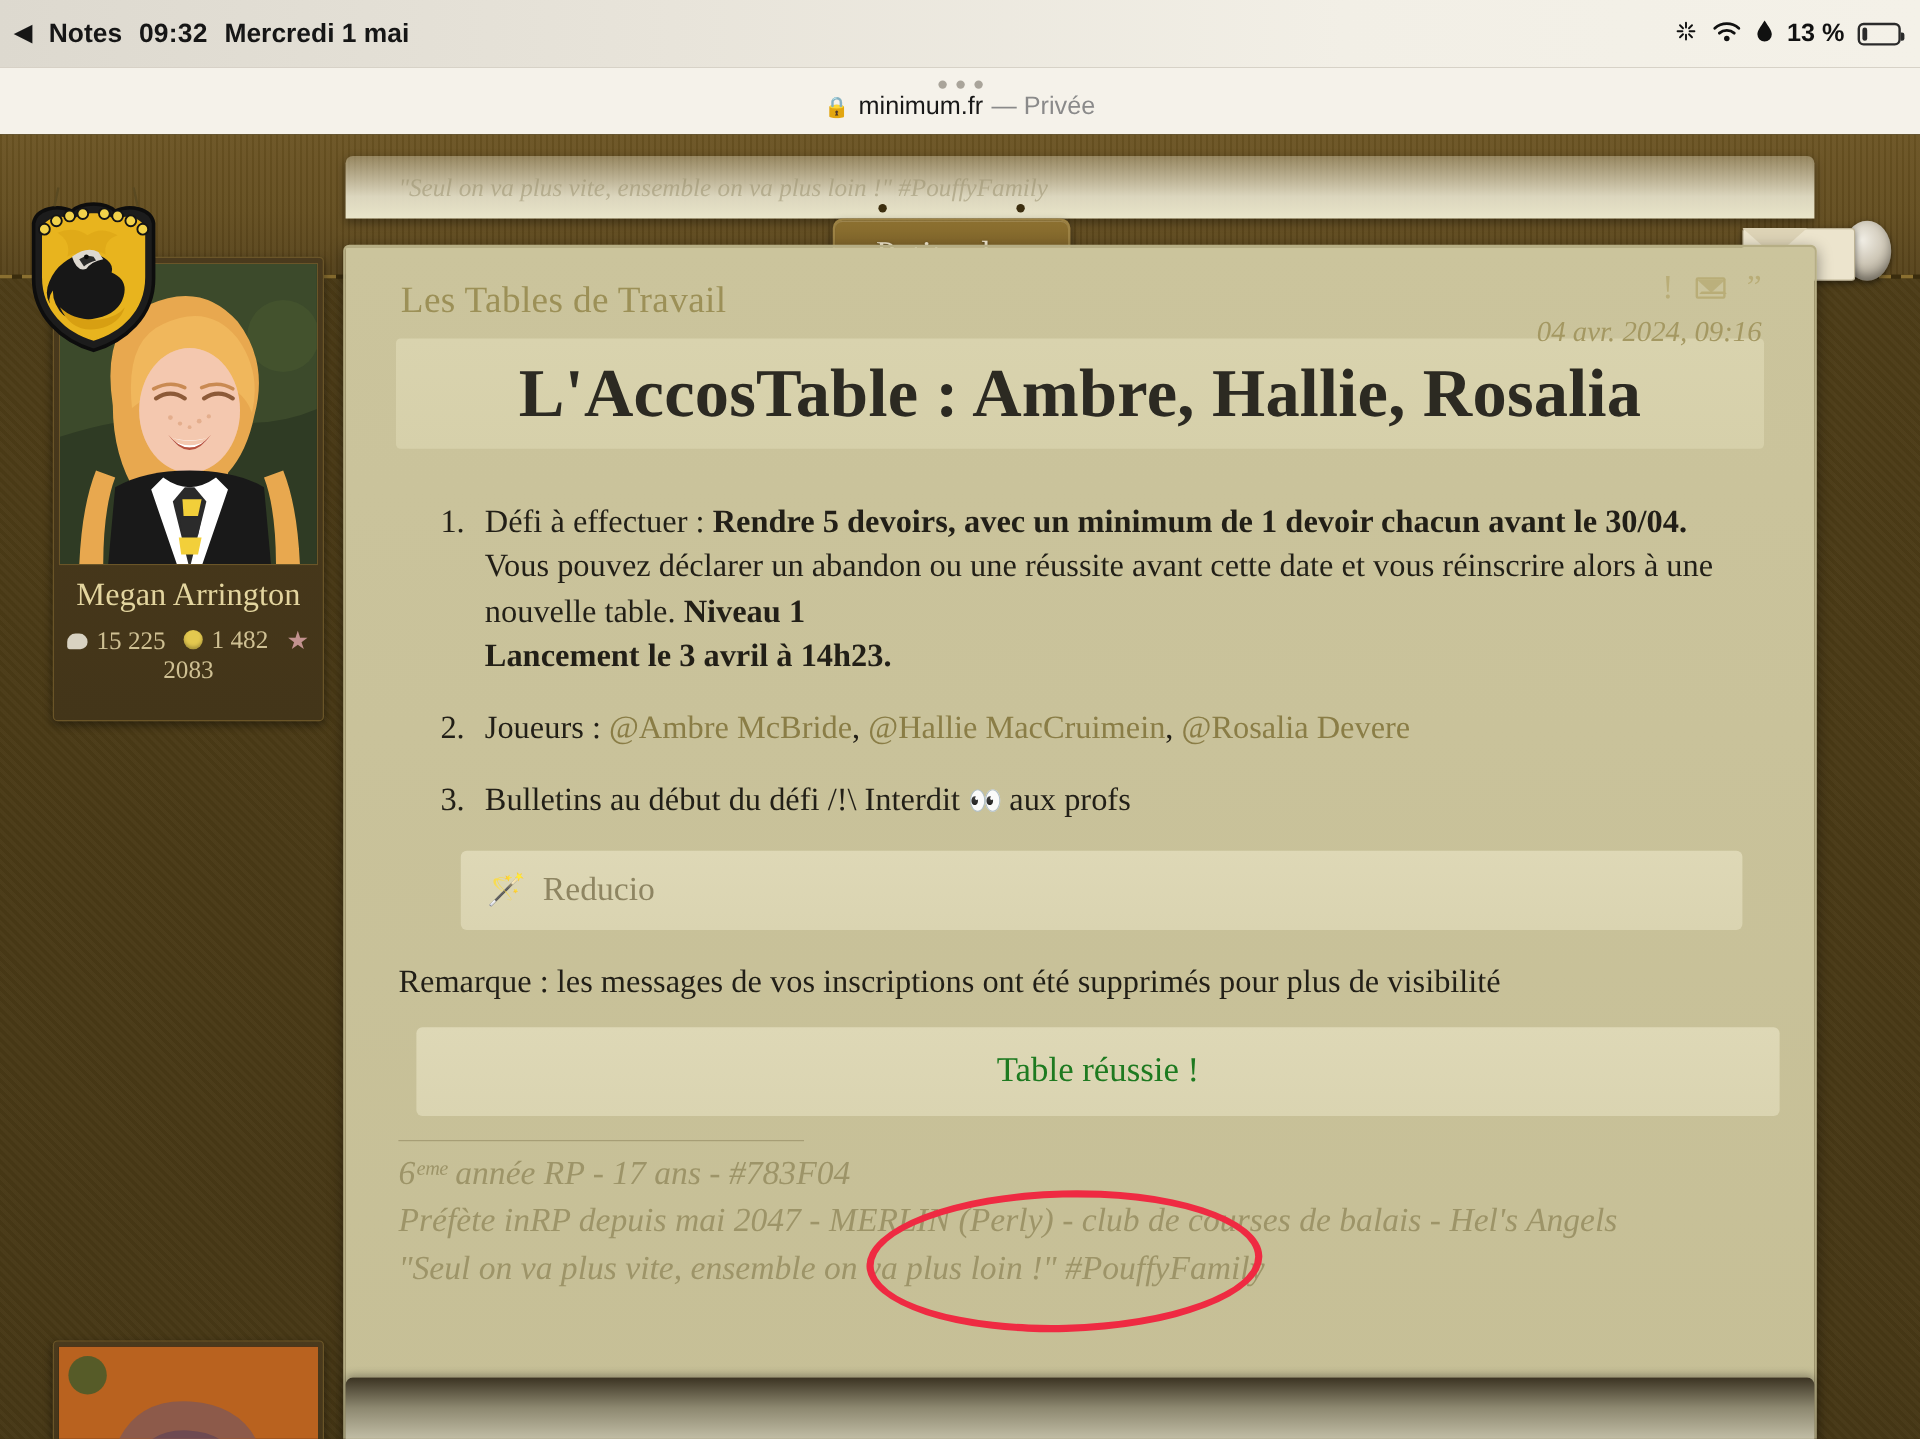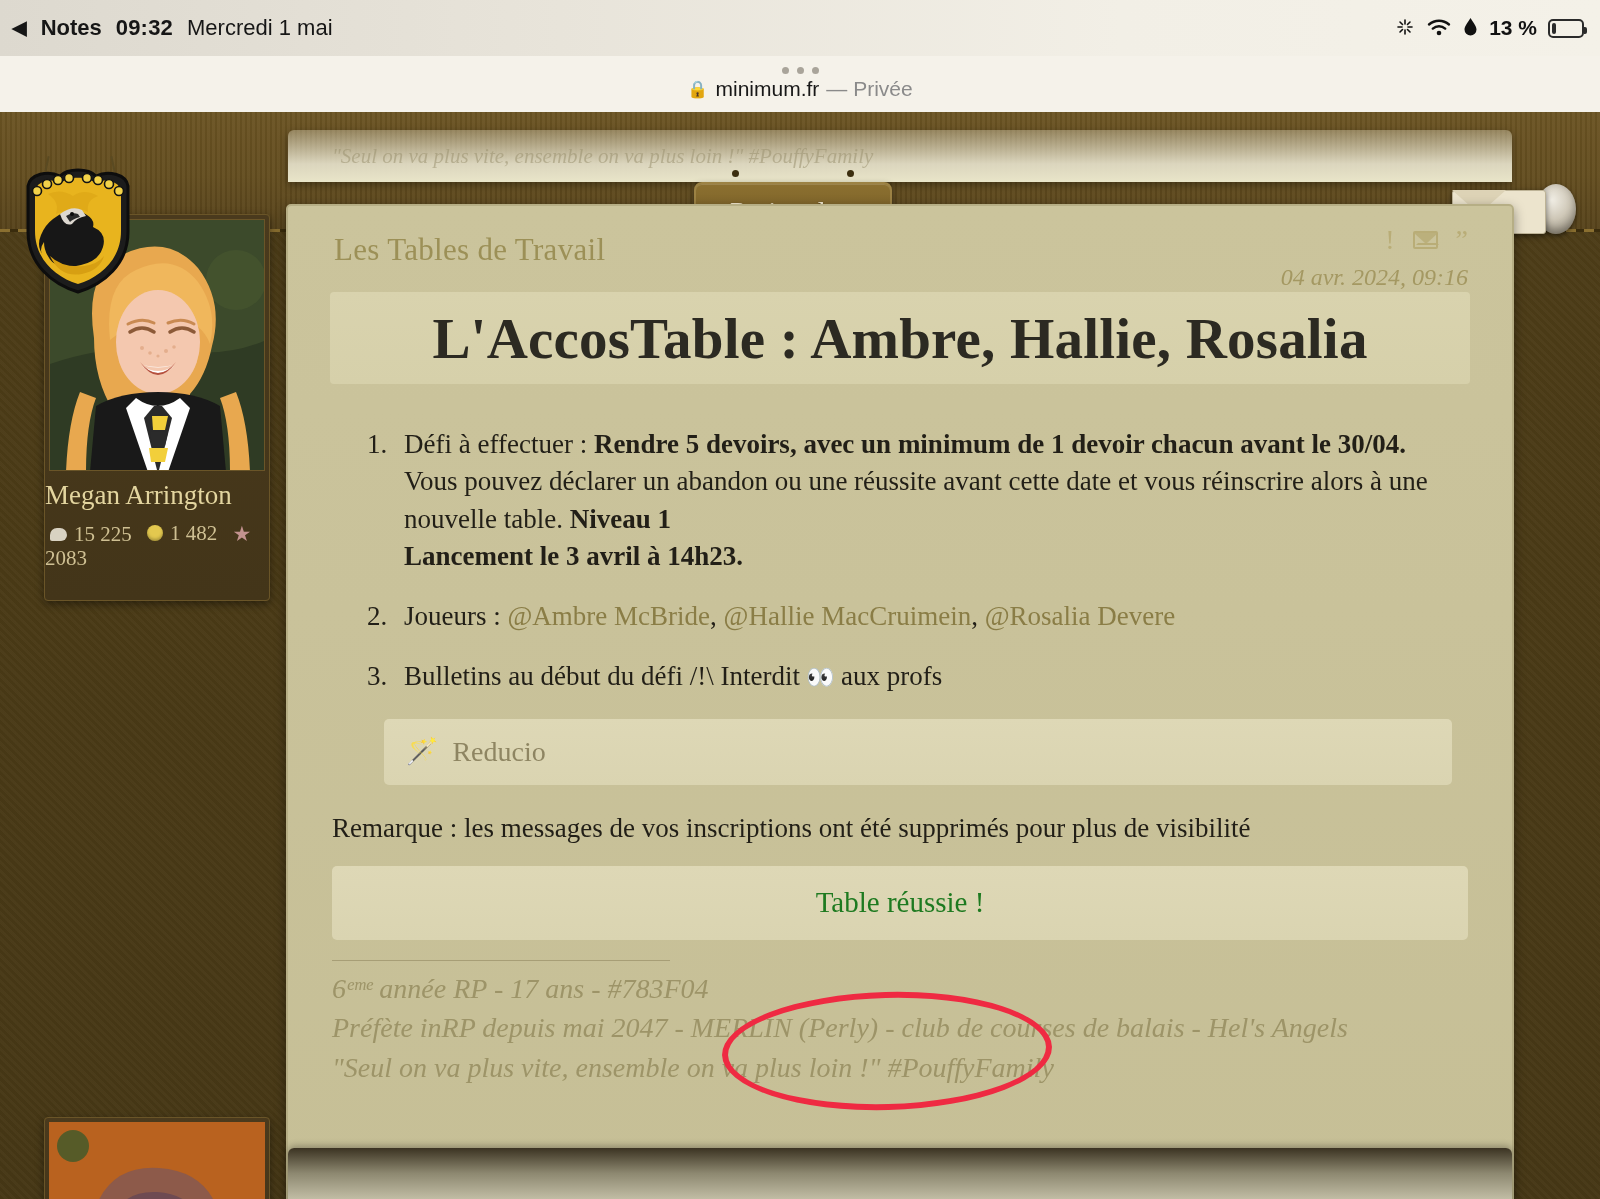--- a/index.html
+++ b/index.html
@@ -14,21 +14,21 @@
   .statusbar {
     position: absolute; top: 0; left: 0;
     width: 1600px; height: 56px;
     background: linear-gradient(to right,#ddd9cf 0%, #e8e4da 35%, #f2efe6 70%, #f4f1e8 100%);
     display: flex; align-items: center;
     font-family: "Liberation Sans", sans-serif;
   }
   .sb-left { display: flex; align-items: center; gap: 14px; padding-left: 12px; font-size: 22px; font-weight: 700; color: #161616; }
   .sb-back { font-size: 19px; line-height: 1; position: relative; top: -1px; }
   .sb-time { letter-spacing: .2px; }
-  .sb-date { font-weight: 400; }
+  .sb-date { font-weight: 700; }
   .sb-right { margin-left: auto; display: flex; align-items: center; gap: 11px; padding-right: 16px; font-size: 21px; font-weight: 700; color: #111; }
   .ico { display: inline-block; line-height: 1; }
   .battery {
     width: 36px; height: 19px; border: 2px solid #2b2b2b; border-radius: 5px;
     position: relative; display: inline-block;
   }
   .battery::after {
     content:""; position: absolute; right: -5px; top: 6px;
     width: 3px; height: 7px; background: #2b2b2b; border-radius: 0 2px 2px 0;
   }
@@ -124,21 +124,21 @@
   }
 
   
   .profile {
     position: absolute; left: 44px; top: 102px; width: 226px;
     background: linear-gradient(180deg,#4a3a1d 0%, #433519 100%);
     border: 1px solid #6a5528;
     border-radius: 4px;
     box-shadow: 0 3px 8px rgba(0,0,0,.45);
     padding-bottom: 30px;
-    text-align:left;
+    text-align:center;
   }
   .avatar {
     width: 216px; height: 252px; margin: 4px auto 0; display:block;
     border: 1px solid #6a5528; overflow:hidden; position:relative;
     background:#2a2217;
   }
   .pname { color:#e3d59f; font-size: 27px; margin-top: 10px; line-height:1.1; }
   .prole { color:#bda863; font-size: 23px; line-height: 1.12; margin-top: 2px; }
   .pstats { color:#cfc093; font-size: 21px; margin-top: 10px; line-height:1.15; }
   .pstats .grp { display:inline-flex; align-items:center; gap:7px; margin: 0 5px; }
@@ -148,21 +148,21 @@
 
   
   .post {
     position: absolute; left: 286px; top: 92px; width: 1228px; height: 1010px;
     background: linear-gradient(180deg,#cbc49c 0%, #c9c29a 40%, #c6bf96 100%);
     border: 2px solid #b6ae85;
     border-radius: 5px;
     box-shadow: 0 4px 12px rgba(0,0,0,.4);
     overflow: hidden;
   }
-  .post-head { position:relative; height: 86px; text-decoration: underline; }
+  .post-head { position:relative; height: 76px; text-decoration: underline; }
   .post-cat {
     position:absolute; left: 46px; top: 26px;
     font-size: 31px; color: #9c9057; letter-spacing:.3px;
   }
   .post-tools { position:absolute; right: 44px; top: 20px; display:flex; align-items:center; gap: 18px; color:#b9ad77; }
   .post-tools .t { font-size: 28px; line-height:1; }
   .envsm { width:25px;height:18px;border:2px solid #b9ad77; border-radius:2px; position:relative; display:inline-block;}
   .envsm::after{content:"";position:absolute;left:1px;top:1px;width:19px;height:9px;border-bottom:2px solid #b9ad77;border-left:2px solid transparent;border-right:2px solid transparent;transform: skewY(0);}
   .envsm::before{content:"";position:absolute;left:-1px;top:0px;width:0;height:0;border-left:12px solid transparent;border-right:12px solid transparent;border-top:11px solid #b9ad77;opacity:.85;}
   .post-date {
@@ -191,21 +191,21 @@
     background: linear-gradient(180deg,#ded8b6 0%, #dad4b1 100%);
     border-radius: 5px;
     display:flex; align-items:center; gap: 14px; padding-left: 22px;
   }
   .wand { font-size: 26px; color:#9e9571; }
   .spoiler .lbl { font-size: 28px; color:#8e8562; }
 
   .remark { margin-top: 28px; font-size: 27px; color:#221f17; }
 
   .resultbar {
-    margin: 22px 0 0 0; width: 1136px; height: 74px;
+    margin: 22px 0 0 15px; width: 1136px; height: 74px;
     background: linear-gradient(180deg,#ded8b6 0%, #dad4b1 100%);
     border-radius: 5px;
     display:flex; align-items:center; justify-content:center;
   }
   .resultbar .txt { font-size: 29px; color:#1e7a20; }
 
   .sig { margin-top: 20px; }
   .sig hr { border:none; border-top: 1px solid #a79e76; width: 338px; margin-bottom: 8px; }
   .sig p { font-style: italic; font-size: 28px; color:#9d9468; line-height: 1.42; }
 

